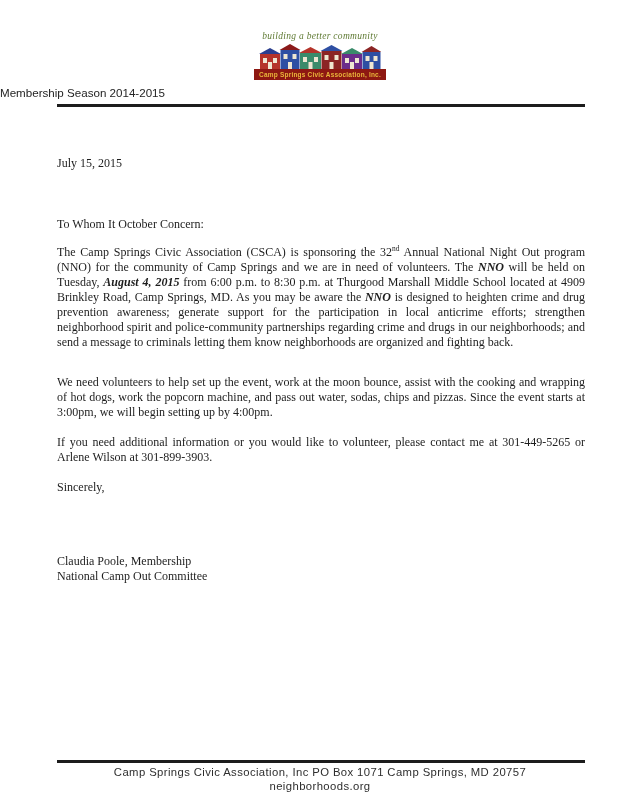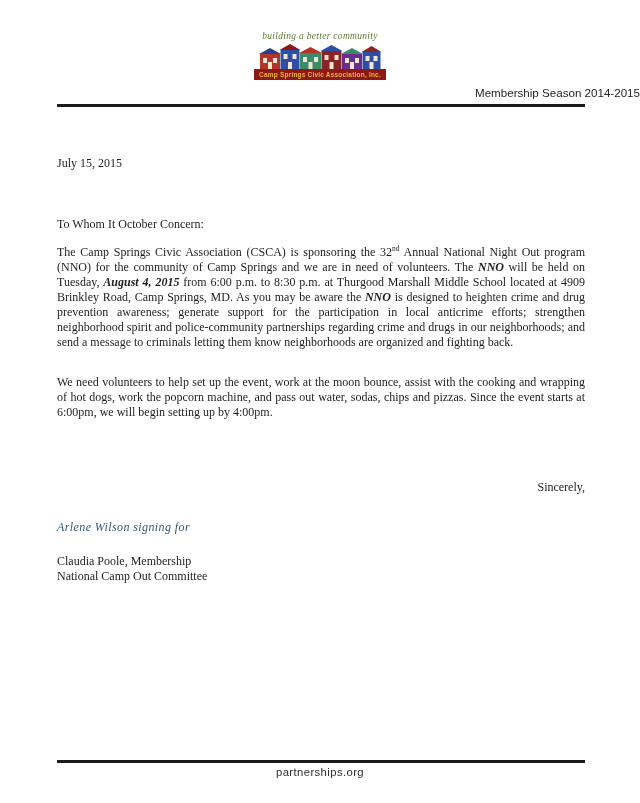--- a/index.html
+++ b/index.html
@@ -30,40 +30,40 @@
     padding:2px 5px 2px 5px;
     font-family:"Liberation Sans", sans-serif;
     font-weight:bold;
     font-size:6.5px;
     letter-spacing:0.2px;
     line-height:1.1;
     margin-top:-1px;
   }
   .membership {
     position:absolute; top:86px; left:0; right:0;
-    text-align:right;
+    text-align:left;
     font-family:"Liberation Sans", sans-serif;
     font-size:11.6px;
     color:#242424;
   }
   .rule { position:absolute; left:57px; width:528px; height:3px; background:#1c1c1c; }
   .rule-top { top:104px; }
   .rule-bottom { top:760px; }
   
   .lb {
     position:absolute; left:57px; width:528px;
     font-size:12px; line-height:15px;
   }
   .date { top:156px; }
   .salutation { top:217px; }
   .para { text-align:justify; }
   .p1 { top:245px; }
   .p2 { top:375px; }
   .p3 { top:435px; }
-  .closing { top:480px;text-align:right; }
+  .closing { top:480px; }
   .signature {
     top:520px;
     font-style:italic;
     color:#33587a;
     letter-spacing:0.4px;
   }
   .signblock { top:554px; }
   .bi { font-weight:bold; font-style:italic; }
   sup.ord { font-size:0.62em; vertical-align:super; line-height:0; }
   
@@ -120,30 +120,31 @@
   </div>
 
   <div class="membership">Membership Season 2014-2015</div>
   <div class="rule rule-top"></div>
 
   <div class="lb date">July 15, 2015</div>
   <div class="lb salutation">To Whom It October Concern:</div>
 
   <p class="lb para p1"><span>The Camp Springs Civic Association (CSCA) is sponsoring the 32</span><sup class="ord">nd</sup><span> Annual National Night Out program (NNO) for the community of Camp Springs and we are in need of volunteers.  The </span><span class="bi">NNO</span><span> will be held on Tuesday, </span><span class="bi">August 4, 2015</span><span> from 6:00 p.m. to 8:30 p.m. at Thurgood Marshall Middle School located at 4909 Brinkley Road, Camp Springs, MD.  As you may be aware the </span><span class="bi">NNO</span><span> is designed to heighten crime and drug prevention awareness; generate support for the participation in local anticrime efforts; strengthen neighborhood spirit and police-community partnerships regarding crime and drugs in our neighborhoods; and send a message to criminals letting them know neighborhoods are organized and fighting back.</span></p>
 
-  <p class="lb para p2">We need volunteers to help set up the event, work at the moon bounce, assist with the cooking and wrapping of hot dogs, work the popcorn machine, and pass out water, sodas, chips and pizzas.  Since the event starts at 6:00pm, we will begin setting up by 4:00pm.</p>
+  <p class="lb para p2">We need volunteers to help set up the event, work at the moon bounce, assist with the cooking and wrapping of hot dogs, work the popcorn machine, and pass out water, sodas, chips and pizzas.  Since the event starts at 3:00pm, we will begin setting up by 4:00pm.</p>
 
+  <p class="lb para p3">If you need additional information or you would like to volunteer, please contact me at 301-449-5265 or Arlene Wilson at 301-899-3903.</p>
 
   <div class="lb closing">Sincerely,</div>
 
-  <div class="lb signature">Arlene Wilson signing for</div>
 
   <div class="lb signblock">
     <div>Claudia Poole, Membership</div>
     <div>National Camp Out Committee</div>
   </div>
 
   <div class="rule rule-bottom"></div>
   <div class="footer">
-    <div>partnerships.org</div>
+    <div>Camp Springs Civic Association, Inc PO Box 1071 Camp Springs, MD 20757</div>
+    <div>neighborhoods.org</div>
   </div>
 
 </div>
 
 </body></html>

